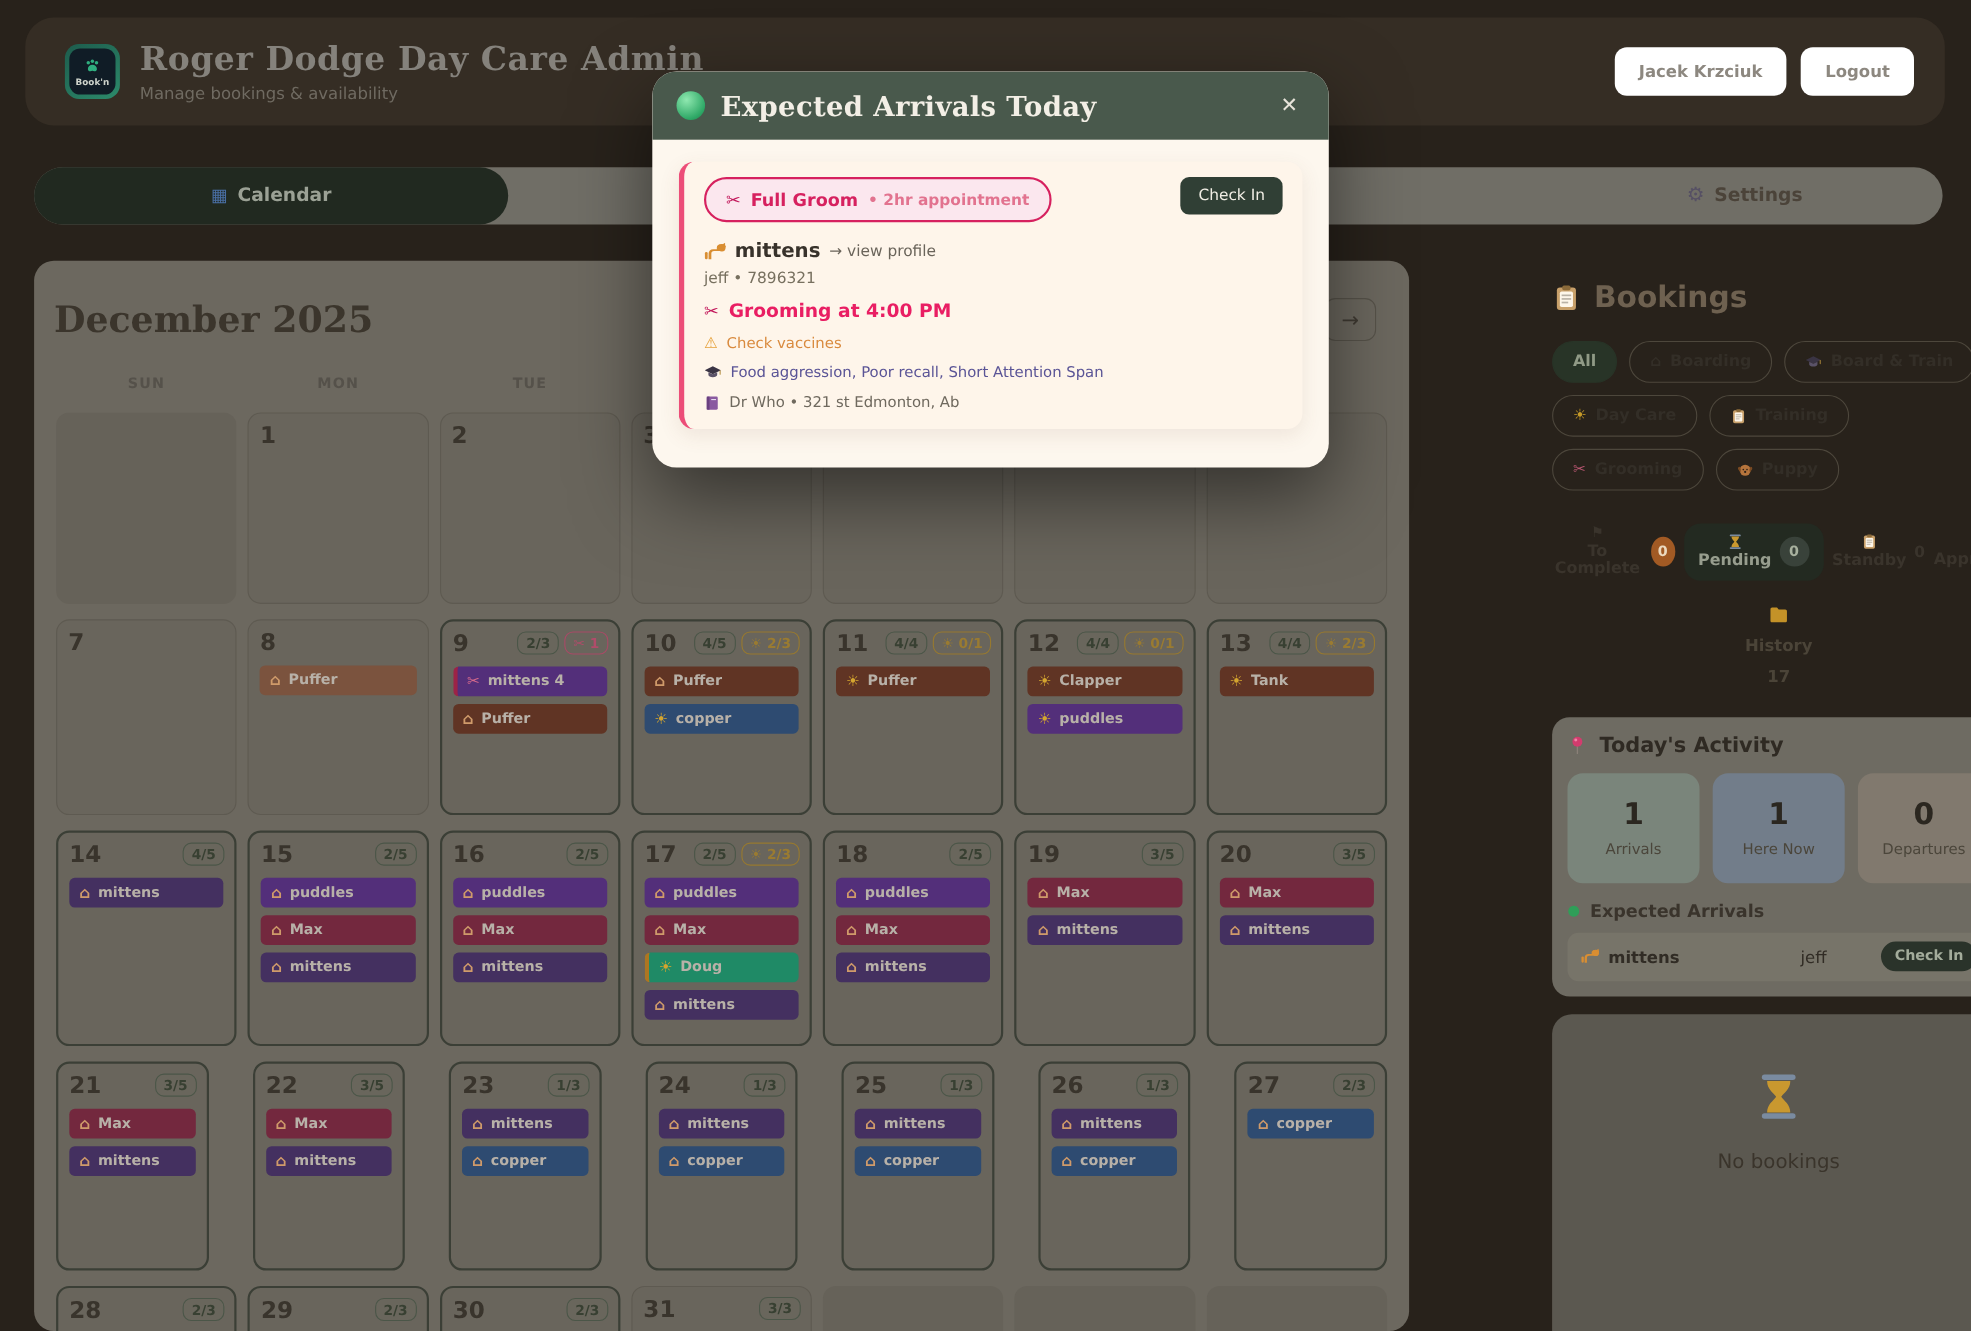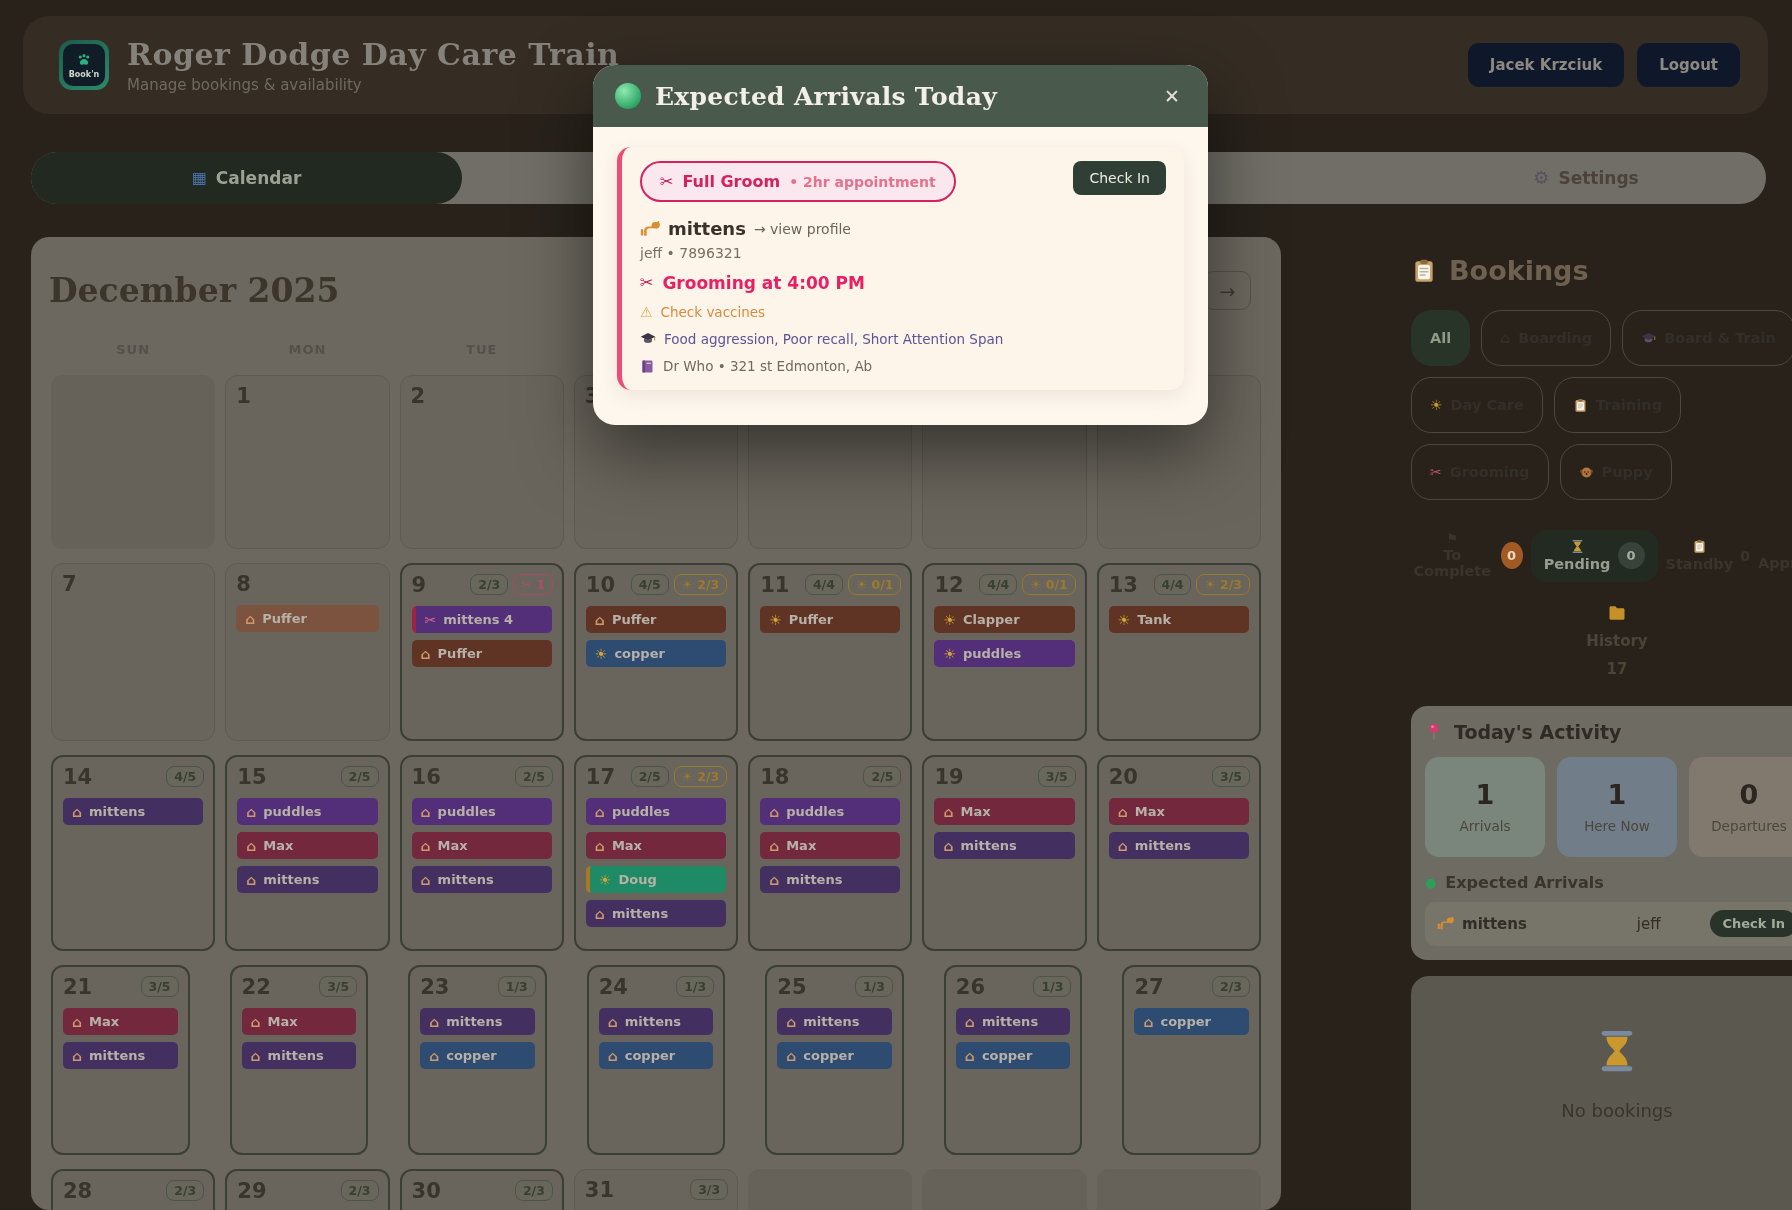--- a/index.html
+++ b/index.html
@@ -11,21 +11,21 @@
 
   
   #header{position:absolute;left:23px;top:16px;width:1745px;height:98px;background:#352d24;border-radius:26px;display:flex;align-items:center;padding:0 28px;}
   #logo{width:50px;height:50px;border-radius:13px;background:linear-gradient(145deg,#1d5b4c,#2c8a6b);display:flex;align-items:center;justify-content:center;margin-left:8px;}
   #logo-inner{width:42px;height:42px;border-radius:10px;background:#101c26;display:flex;flex-direction:column;align-items:center;justify-content:center;gap:1px;}
   #logo-inner .lg-txt{font-size:8px;color:#cfd4cc;font-weight:bold;}
   #head-titles{margin-left:18px;}
   #app-title{font-size:30px;font-weight:bold;color:#85827c;letter-spacing:.5px;}
   #app-sub{font-size:15px;color:#6f6a61;margin-top:4px;}
   #head-actions{margin-left:auto;display:flex;gap:13px;}
-  .hbtn{background:#0f172a;border:none;border-radius:11px;color:#8d8880;font-size:15px;font-weight:bold;padding:13px 22px;cursor:pointer;}
+  .hbtn{background:#ffffff;border:none;border-radius:11px;color:#8d8880;font-size:15px;font-weight:bold;padding:13px 22px;cursor:pointer;}
 
   
   #tabbar{position:absolute;left:31px;top:152px;width:1735px;height:52px;background:#706e66;border-radius:26px;}
   #tab-calendar{position:absolute;left:0;top:0;width:431px;height:52px;background:#212920;border-radius:26px;display:flex;align-items:center;justify-content:center;gap:9px;color:#9ba195;font-size:17px;font-weight:bold;border:none;cursor:pointer;}
   #tab-calendar .gly{color:#4a6fa5;font-size:16px;}
   #tab-settings{position:absolute;left:1395px;top:0;width:320px;height:52px;background:transparent;border:none;display:flex;align-items:center;justify-content:center;gap:9px;color:#4b4339;font-size:17px;font-weight:bold;cursor:pointer;}
   #tab-settings .gly{color:#565064;font-size:18px;}
 
   
   #cal-panel{position:absolute;left:31px;top:237px;width:1250px;height:973px;background:#6c685f;border-radius:18px;padding:0 20px;overflow:hidden;}
@@ -46,21 +46,21 @@
   .badge.daycare{color:#9a7b31;border-color:#97792f;}
   .events{margin-top:9px;display:flex;flex-direction:column;gap:7px;}
   .event{height:27px;display:flex;align-items:center;gap:7px;padding:0 9px;border-radius:5px;font-size:13px;font-weight:bold;color:#b8b1a8;overflow:hidden;white-space:nowrap;}
   .event .gly{font-size:14px;}
   .event .gly.house{color:#cf9a6a;} .event .gly.sun{color:#d4a52f;} .event .gly.scissors{color:#d76a8c;}
 
   
   #sidebar{position:absolute;left:1411px;top:255px;width:412px;}
   #bk-title{display:flex;align-items:center;gap:12px;font-size:27px;font-weight:bold;color:#6e6150;}
   #chips{margin-top:24px;display:flex;flex-wrap:wrap;gap:11px;width:400px;}
-  .chip{display:flex;align-items:center;gap:8px;border:1.5px solid #4d473c;background:transparent;border-radius:20px;height:56px;padding:0 18px;font-size:14.5px;font-weight:bold;color:#332e27;cursor:pointer;}
+  .chip{display:flex;align-items:center;gap:8px;border:1.5px solid #4d473c;background:transparent;border-radius:20px;height:38px;padding:0 18px;font-size:14.5px;font-weight:bold;color:#332e27;cursor:pointer;}
   .chip.active{background:#283427;border-color:#283427;color:#909a86;}
   .chip .gly{font-size:14px;} .chip .gly.sun{color:#c59a28;} .chip .gly.scissors{color:#b5556f;}
   #status-tabs{margin-top:30px;display:flex;align-items:center;gap:8px;}
   .stab{display:flex;align-items:center;gap:7px;}
   .stab .stcol{display:flex;flex-direction:column;align-items:center;gap:2px;font-size:14.5px;font-weight:bold;color:#3a342c;line-height:1.15;text-align:center;}
   .stab .stcol .gly{font-size:13px;}
   .stab.active{background:#232a21;border-radius:15px;padding:9px 13px;}
   .stab.active .stcol{color:#979d8e;}
   .cnt-badge{width:27px;height:27px;border-radius:50%;display:flex;align-items:center;justify-content:center;font-size:13px;font-weight:bold;}
   .cnt-badge.orange{background:#a25a24;color:#ecdac0;}
@@ -169,21 +169,21 @@
   <div id="header">
     <div id="logo">
       <div id="logo-inner">
         <svg class="ico" width="18" height="18">
             <use href="#sym-paw"></use>
           </svg>
         <span class="lg-txt">Book'n</span>
       </div>
     </div>
     <div id="head-titles">
-      <div id="app-title" class="serif">Roger Dodge Day Care Train</div>
+      <div id="app-title" class="serif">Roger Dodge Day Care Admin</div>
       <div id="app-sub">Manage bookings &amp; availability</div>
     </div>
     <div id="head-actions">
       <button class="hbtn">Jacek Krzciuk</button>
       <button class="hbtn">Logout</button>
     </div>
   </div>
 
   <div id="tabbar">
     <button id="tab-calendar">

